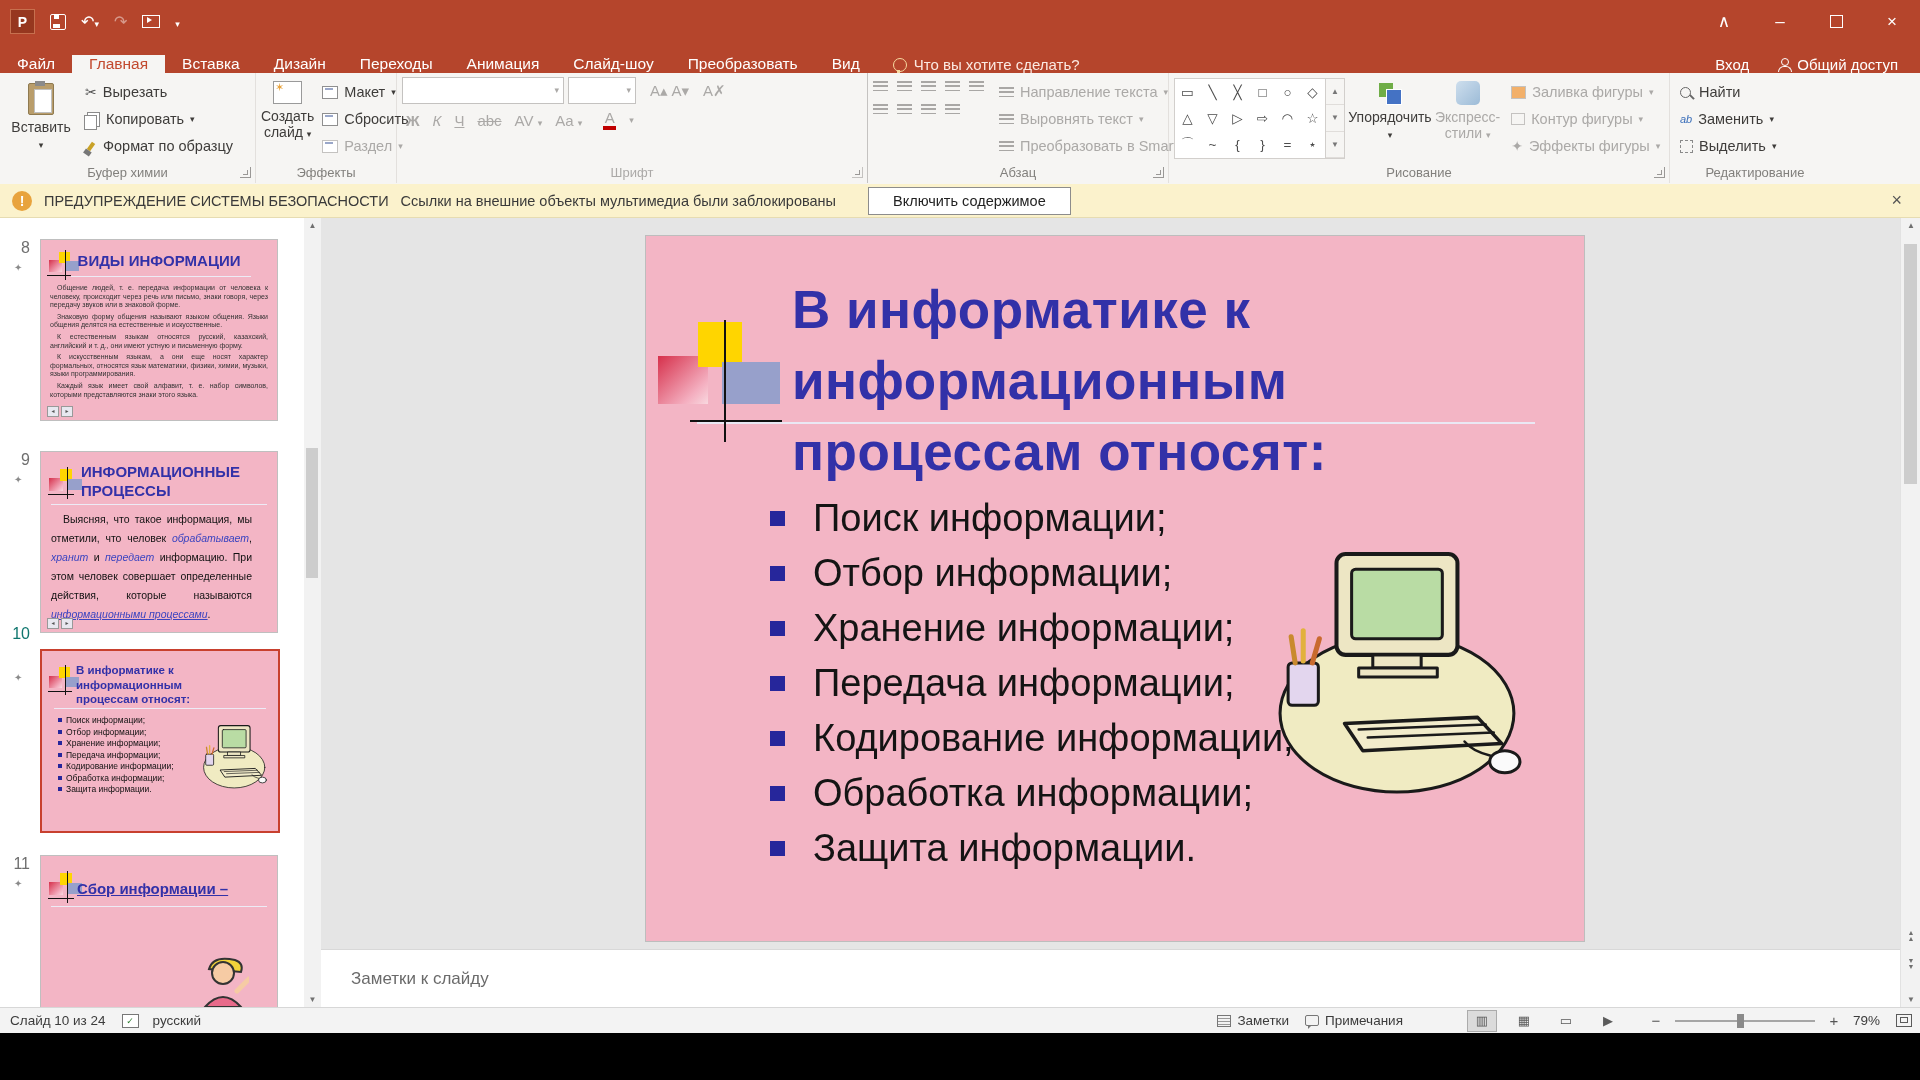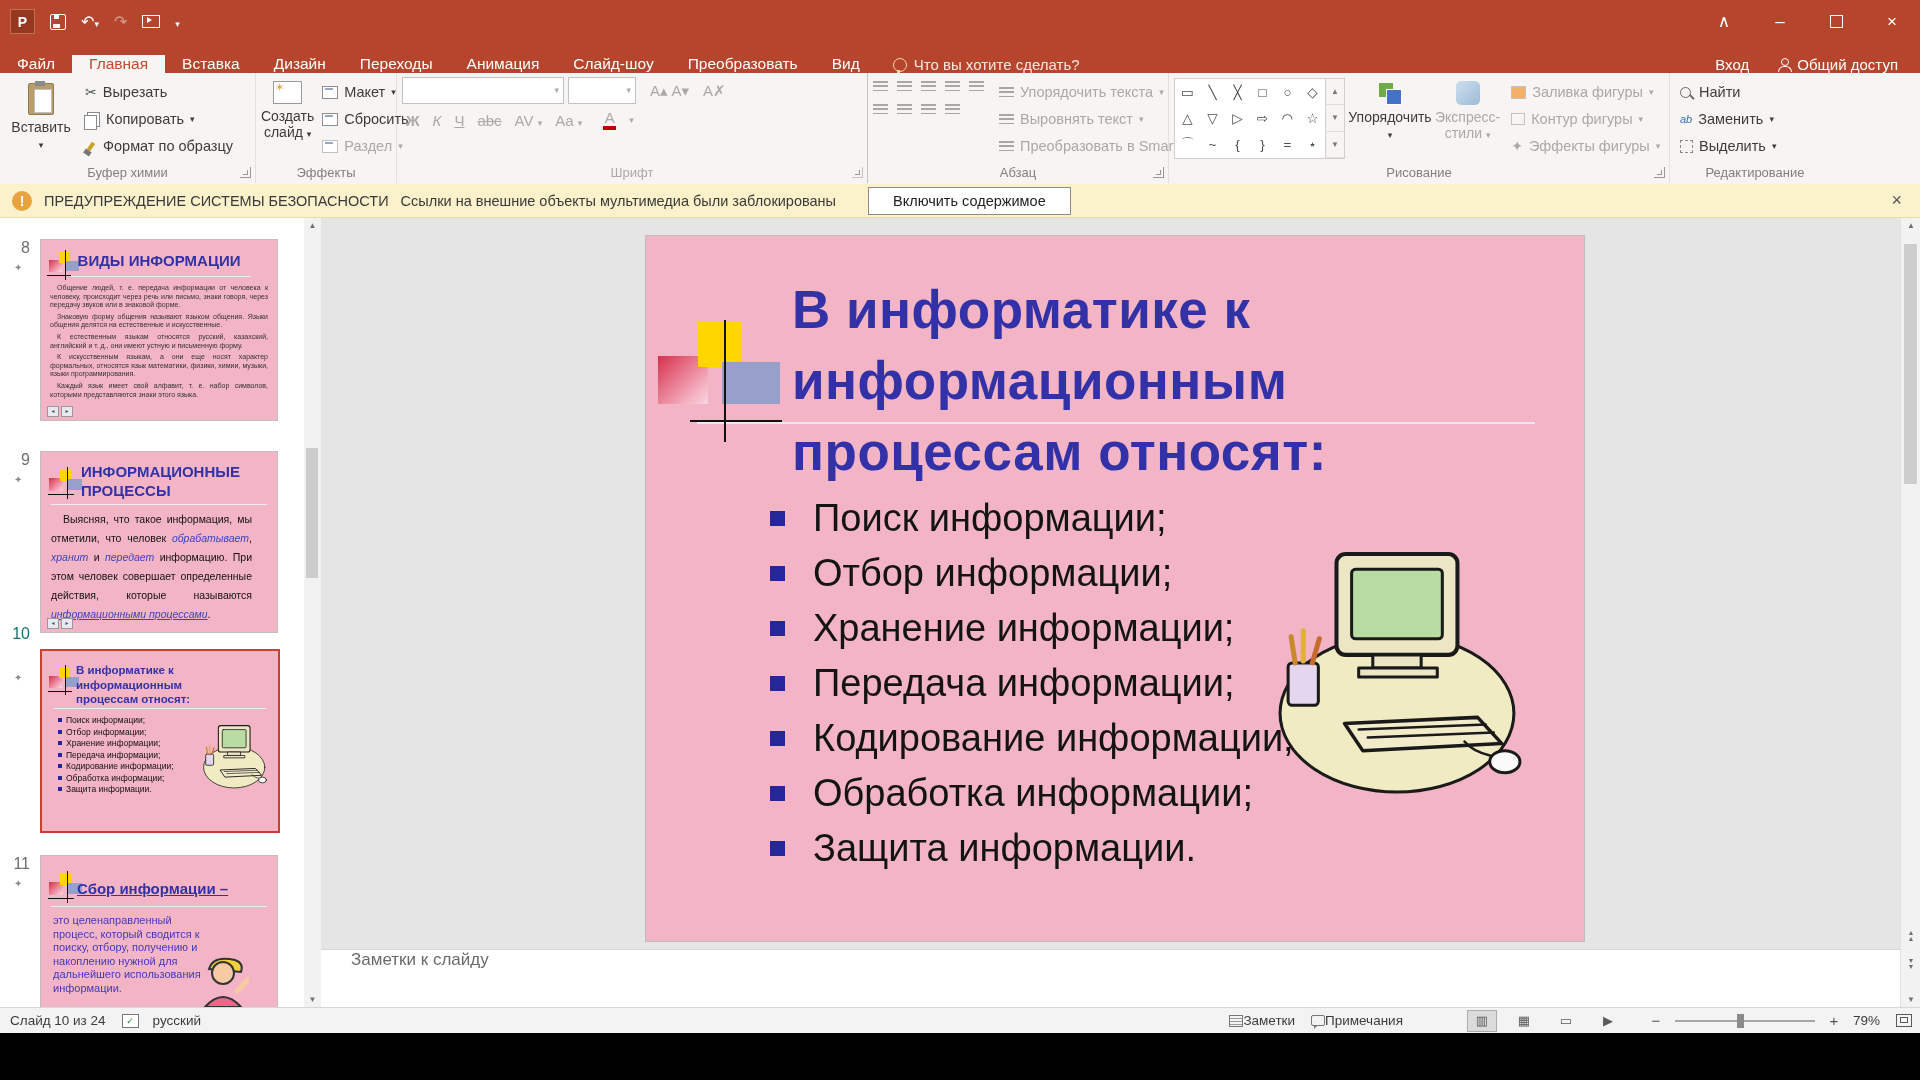--- a/index.html
+++ b/index.html
@@ -98,21 +98,21 @@
   #secclose{margin-left:auto;padding-right:18px;font-size:18px;color:#555}
 
   
   #workspace{position:absolute;left:0;top:218px;width:1920px;height:789px;overflow:hidden}
   #thumbpanel{position:absolute;left:0;top:0;width:304px;height:789px;background:#FFFFFF;border-right:1px solid #DCDCDC}
   #thumbscroll{position:absolute;left:304px;top:0;width:17px;height:789px;background:#F2F2F2;border-right:1px solid #E2E2E2}
   .scrollarrow{position:absolute;left:0;width:100%;text-align:center;font-size:8px;color:#707070}
   .scrollthumb{position:absolute;left:2px;width:12px;background:#CDCDCD}
   #canvas{position:absolute;left:321px;top:0;width:1579px;height:731px;background:#E5E5E5}
   #notesbar{position:absolute;left:321px;top:731px;width:1579px;height:58px;background:#fff;border-top:1px solid #D8D8D8;
-            display:flex;align-items:flex-start;padding-left:30px;box-sizing:border-box;font-size:17px;color:#6A6A6A}
+            display:flex;align-items:center;padding-left:30px;box-sizing:border-box;font-size:17px;color:#6A6A6A}
   #vscroll{position:absolute;left:1900px;top:0;width:20px;height:789px;background:#F2F2F2;border-left:1px solid #E2E2E2}
   .dblarrow{position:absolute;left:0;width:100%;display:flex;flex-direction:column;align-items:center;
             font-size:7px;line-height:6px;color:#707070}
 
   
   .thumbnum{position:absolute;width:26px;text-align:right;font-size:16px;color:#6F6F6F}
   .thumbstar{position:absolute;font-size:10px;color:#8a8a8a}
   .thumb{position:absolute;left:40px;width:236px;height:180px;background:#F3B5C5;border:1px solid #BFBFBF;overflow:hidden}
   .thumb.selected{border:2px solid #C8402E}
   .tlogo{position:absolute}
@@ -150,21 +150,21 @@
   .bulletrow .sq{width:15px;height:15px;background:#26269B;margin-right:28px;flex:none}
   #clipart{position:absolute;left:628px;top:308px;width:252px;height:252px}
 
   
   #statusbar{position:absolute;left:0;top:1007px;width:1920px;height:26px;background:#F3F3F3;border-top:1px solid #D7D7D7;
              display:flex;align-items:center;font-size:13.5px;color:#3C3C3C;box-sizing:border-box}
   .stgap{margin-left:14px}
   .spellic{width:15px;height:12px;border:1px solid #777;background:#fff;margin-left:16px;position:relative;font-size:9px;
            display:flex;align-items:center;justify-content:center;color:#2F7D32}
   #stright{margin-left:auto;display:flex;align-items:center;gap:12px;padding-right:8px}
-  .stbtn{display:flex;align-items:center;gap:0;color:#3C3C3C}
+  .stbtn{display:flex;align-items:center;gap:6px;color:#3C3C3C}
   .notesic{width:12px;height:10px;border:1px solid #777;background:repeating-linear-gradient(to bottom,transparent 0 2px,#999 2px 3px)}
   .commentic{width:12px;height:9px;border:1px solid #777;border-radius:2px;position:relative}
   .commentic:after{content:"";position:absolute;left:2px;bottom:-4px;border-top:4px solid #777;border-right:4px solid transparent}
   .viewbtn{width:30px;height:22px;display:flex;align-items:center;justify-content:center;font-size:13px;color:#5a5a5a}
   .viewbtn.pressed{background:#DBDBDB;border:1px solid #ABABAB;box-sizing:border-box}
   #zoomslider{width:140px;height:16px;position:relative;display:flex;align-items:center}
   #zoomslider .track{width:100%;height:2px;background:#A6A6A6}
   #zoomslider .zthumb{position:absolute;left:44%;top:1px;width:7px;height:14px;background:#8A8A8A}
   .zctl{font-size:15px;color:#555;width:14px;text-align:center}
   .fitic{width:14px;height:11px;border:1.4px solid #5a5a5a;position:relative;margin-left:4px}
@@ -342,21 +342,21 @@
         <div style="display:flex;gap:9px;align-items:center">
           <span class="stripes"></span>
           <span class="stripes"></span>
           <span class="stripes"></span>
           <span class="stripes"></span>
         </div>
       </div>
       <div class="smallcol dis">
         <div class="sbtn">
             <span class="stripes"></span>
-            <span>Упорядочить текста</span>
+            <span>Направление текста</span>
             <span class="dd">▾</span>
           </div>
         <div class="sbtn">
             <span class="stripes"></span>
             <span>Выровнять текст</span>
             <span class="dd">▾</span>
           </div>
         <div class="sbtn">
             <span class="stripes"></span>
             <span>Преобразовать в SmartArt</span>
@@ -543,21 +543,20 @@
     <div class="thumb" style="top:637px">
       <div class="tlogo">
         <span class="ps" style="left:8px;top:26px;width:14px;height:13px"></span>
         <span class="ys" style="left:19px;top:17px;width:12px;height:12px"></span>
         <span class="bs" style="left:26px;top:27px;width:15px;height:11px"></span>
         <span class="vl" style="left:26px;top:15px;width:1px;height:32px"></span>
         <span class="hl" style="left:7px;top:42px;width:26px;height:1px"></span>
       </div>
       <div class="t11title">Сбор информации –</div>
       <div class="trule" style="left:10px;top:50px;width:216px"></div>
-      <div class="t11body">это целенаправленный процесс, который сводится к поиску, отбору, получению и накоплению нужной для дальнейшего использования информации.</div>
       <svg style="position:absolute;right:28px;top:96px" width="52" height="60" viewBox="0 0 52 58">
           <use href="#girlart"></use>
         </svg>
     </div>
   </div>
 
   <div id="thumbscroll">
     <span class="scrollarrow" style="top:3px">▲</span>
     <span class="scrollthumb" style="top:230px;height:130px"></span>
     <span class="scrollarrow" style="bottom:3px">▼</span>

